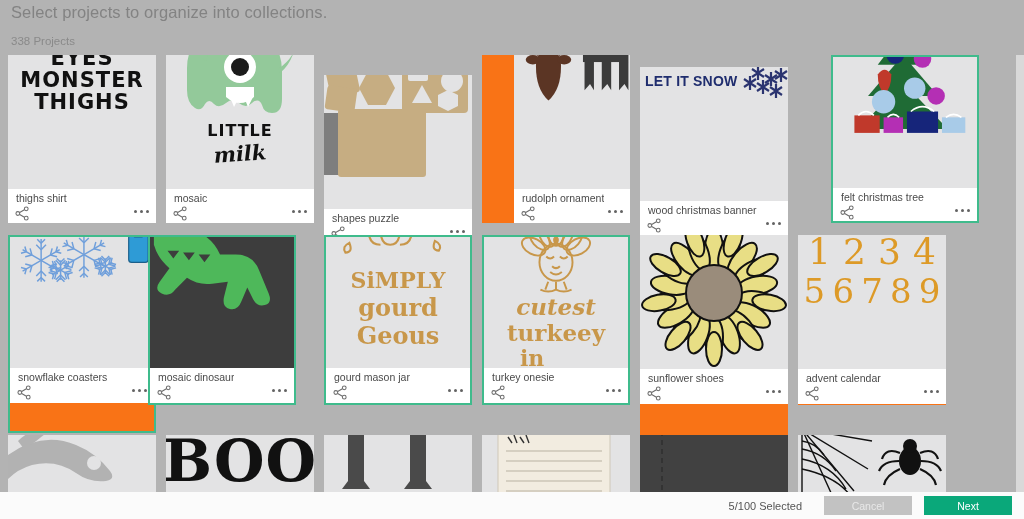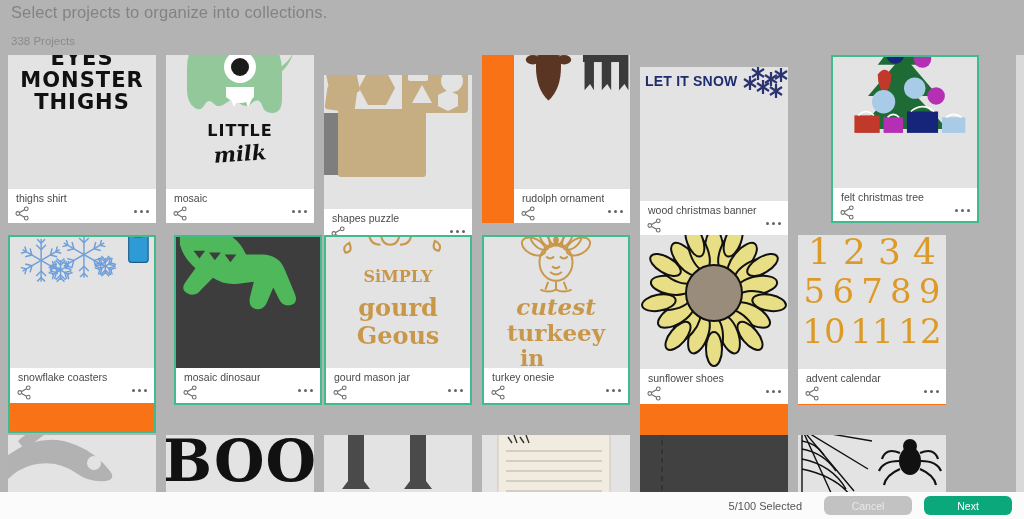--- a/index.html
+++ b/index.html
@@ -61,21 +61,21 @@
 
   
   .bottombar {
     position: absolute; left: 0; bottom: 0; width: 1024px; height: 27px;
     background: #fbfbfb;
     display: flex; align-items: center; justify-content: flex-end;
     padding-right: 12px; gap: 12px;
   }
   .sel-count { font-size: 11px; color: #555; margin-right: 10px; }
   .btn {
-    width: 88px; height: 19px; border-radius: 6px;
+    width: 88px; height: 19px; border-radius: 0;
     font-size: 10.5px; display: flex; align-items: center; justify-content: center;
     border: none; cursor: pointer;
   }
   .btn-cancel { background: #c2c2c2; color: #e8e8e8; }
   .btn-next { background: #0aa87a; color: #ffffff; }
 
   
   .scroll-track { position: absolute; right: 0; top: 55px; width: 8px; height: 437px; background: #ffffff; opacity: .5; }
   .scroll-thumb { position: absolute; right: 1px; top: 58px; width: 6px; height: 120px; background: #d9d9d9; border-radius: 3px; }
 
@@ -460,21 +460,21 @@
               <circle cx="12" cy="13" r="2"></circle>
               <path d="M5 7 L10 4 M5 9 L10 12"></path>
             </svg></span>
           <span class="dots">
             <i></i>
             <i></i>
             <i></i>
           </span>
         </div>
       </div>
-      <div class="card selected" style="left: 174px; top: 180px; height: 170px;">
+      <div class="card selected" style="left: 148px; top: 180px; height: 170px;">
         <div class="thumb">
           <div class="art" style="background:#3d3d3d">
             <svg class="art" viewBox="0 0 148 134" preserveAspectRatio="xMidYMid meet">
               <path d="M4 -8 q24 -10 48 4 q14 8 20 22 l16 0 q18 0 24 16 l10 24 q4 10 -4 12 q-8 2 -12 -6 l-6 -12 l-6 14 q-4 10 -12 8 q-8 -2 -6 -12 l4 -16 l-16 2 q-14 2 -26 -6 l-12 12 q-6 8 -14 4 q-8 -4 -2 -12 l10 -14 q-12 -10 -16 -24 z" fill="#4eb85a"></path>
               <g fill="#3d3d3d">
                 <path d="M18 14 l6 8 l6 -8 z M34 16 l6 8 l6 -8 z M50 18 l6 8 l6 -8 z"></path>
               </g>
             </svg>
           </div>
         </div>
@@ -500,21 +500,21 @@
               <g fill="none" stroke="#c8974a" stroke-width="2.2">
                 <path d="M56 8 q-12 0 -12 -14 q0 -12 10 -16 q10 -4 10 6 q0 10 -8 12"></path>
                 <path d="M66 8 q-10 0 -10 -16 q0 -14 10 -14 q10 0 10 14 q0 16 -10 16"></path>
                 <path d="M76 8 q12 0 12 -14 q0 -12 -10 -16 q-10 -4 -10 6 q0 10 8 12"></path>
                 <path d="M62 -22 q6 -10 12 -2"></path>
                 <path d="M30 -12 q-10 -8 -14 2 q10 6 14 -2z M100 -14 q10 -8 14 2 q-10 6 -14 -2z"></path>
                 <path d="M24 6 q-8 4 -4 10 q8 0 4 -10z M112 4 q8 4 4 10 q-8 0 -4 -10z"></path>
                 <path d="M20 -24 q-8 6 -2 12 M118 -24 q8 6 2 12"></path>
               </g>
             </svg>
-            <div style="position:absolute;left:50%;transform:translateX(-50%);top:30px;font-size:16px;font-family:'DejaVu Serif',serif;font-weight:bold;color:#c8974a;">SiMPLY</div>
+            <div style="position:absolute;left:50%;transform:translateX(-50%);top:30px;font-size:22px;font-family:'DejaVu Serif',serif;font-weight:bold;color:#c8974a;">SiMPLY</div>
             <div style="position:absolute;left:50%;transform:translateX(-50%);top:56px;font-size:24px;font-family:'DejaVu Serif',serif;font-weight:bold;color:#c8974a;">gourd</div>
             <div style="position:absolute;left:50%;transform:translateX(-50%);top:84px;font-size:24px;font-family:'DejaVu Serif',serif;font-weight:bold;color:#c8974a;">Geous</div>
           </div>
         </div>
         <div class="footer">
           <div class="card-title">gourd mason jar</div>
           <span class="share-icon"><svg viewBox="0 0 16 16" width="15" height="15" fill="none" stroke="#6b6b6b" stroke-width="1.1">
               <circle cx="12" cy="3" r="2"></circle>
               <circle cx="3" cy="8" r="2"></circle>
               <circle cx="12" cy="13" r="2"></circle>
@@ -696,25 +696,20 @@
               <span>3</span>
               <span>4</span>
             </div>
             <div style="position:absolute;left:2px;top:36px;width:144px;display:flex;justify-content:space-around;font-size:34px;font-family:'DejaVu Serif',serif;color:#dd9a27;">
               <span>5</span>
               <span>6</span>
               <span>7</span>
               <span>8</span>
               <span>9</span>
             </div>
-            <div style="position:absolute;left:2px;top:76px;width:144px;display:flex;justify-content:space-around;font-size:34px;font-family:'DejaVu Serif',serif;color:#dd9a27;">
-              <span>10</span>
-              <span>11</span>
-              <span>12</span>
-            </div>
           </div>
         </div>
         <div class="footer">
           <div class="card-title">advent calendar</div>
           <span class="share-icon"><svg viewBox="0 0 16 16" width="15" height="15" fill="none" stroke="#6b6b6b" stroke-width="1.1">
               <circle cx="12" cy="3" r="2"></circle>
               <circle cx="3" cy="8" r="2"></circle>
               <circle cx="12" cy="13" r="2"></circle>
               <path d="M5 7 L10 4 M5 9 L10 12"></path>
             </svg></span>

